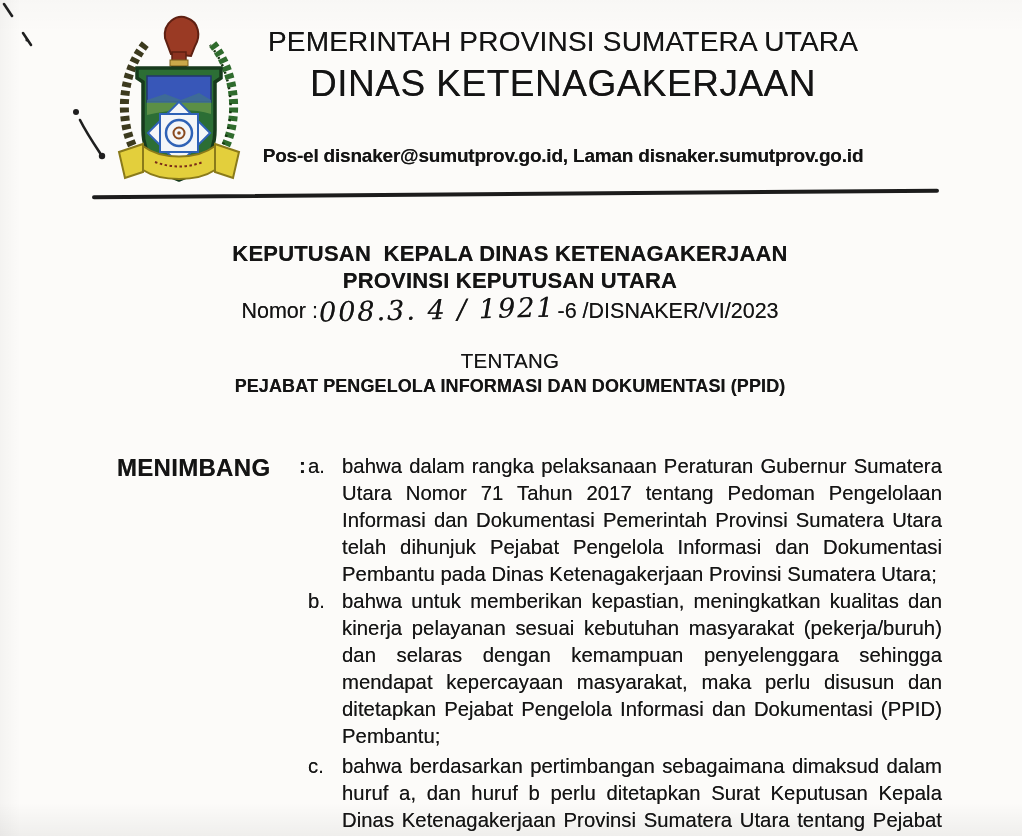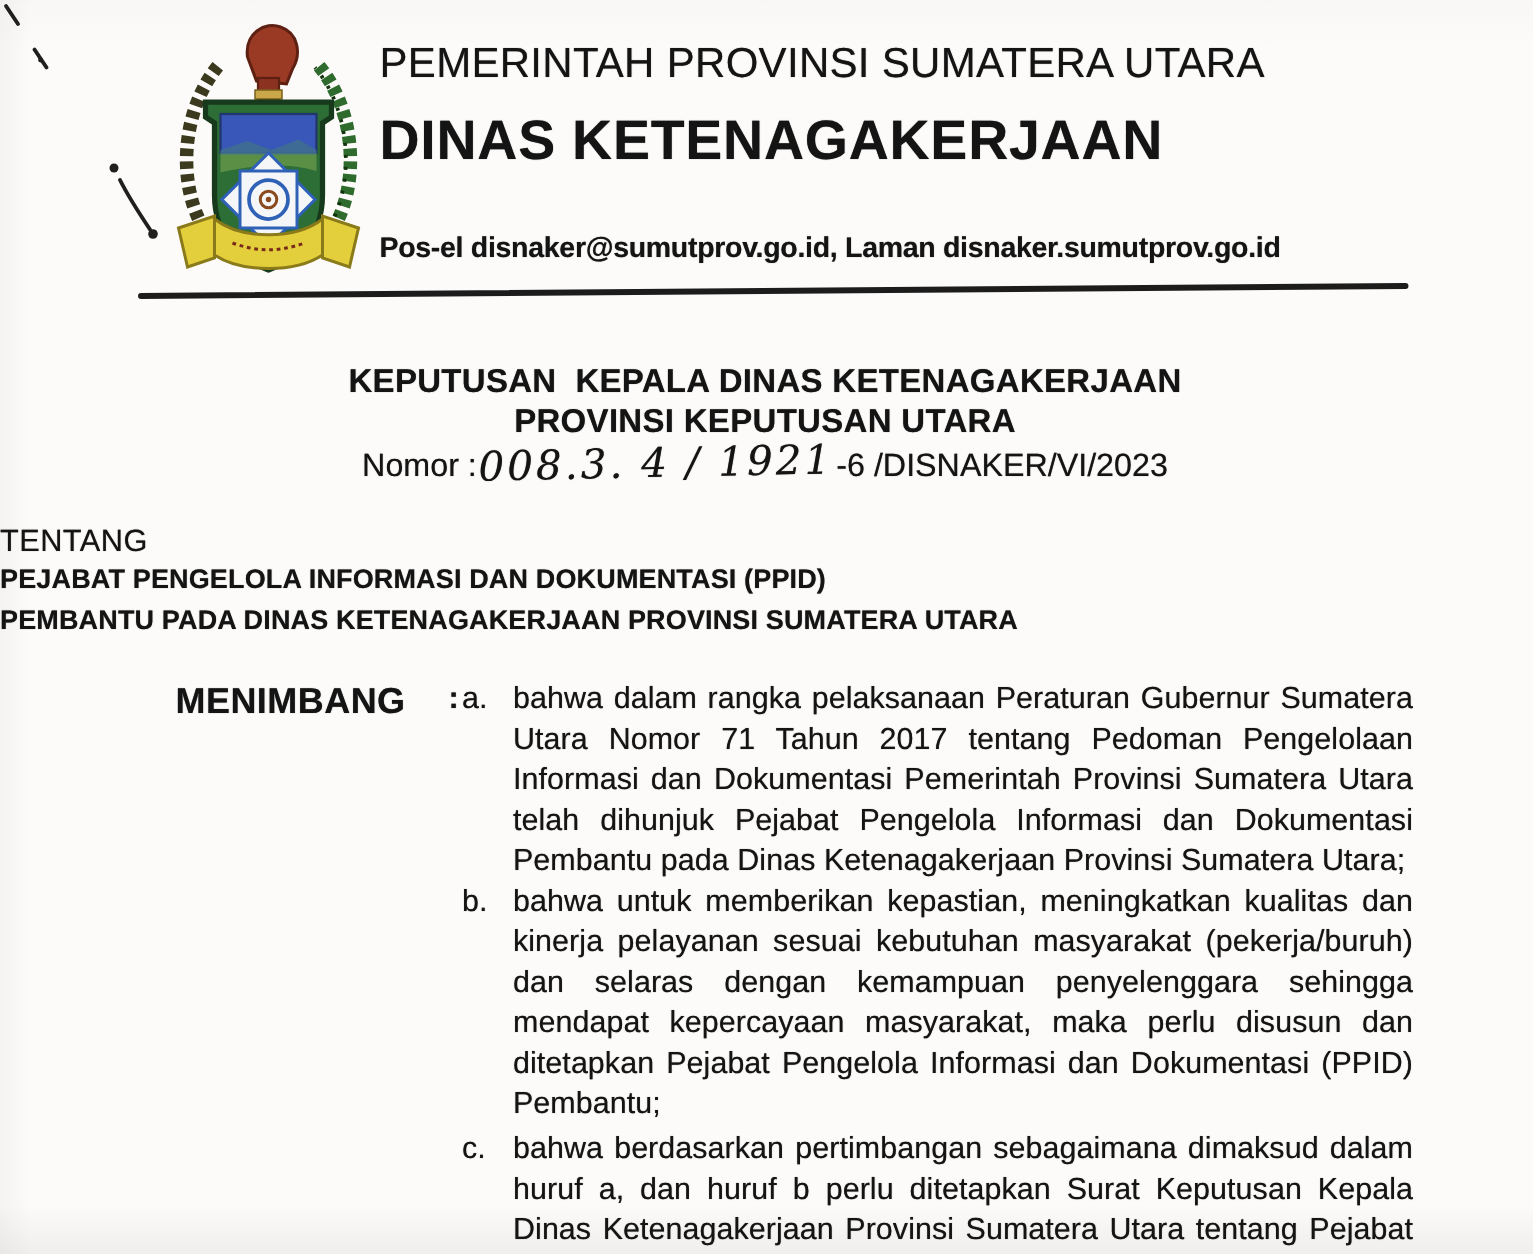--- a/index.html
+++ b/index.html
@@ -16,23 +16,24 @@
   }
   .ink { text-shadow: 0 0 0.6px rgba(25,25,25,0.7); }
 
   
   .corner-mark { position: absolute; left: 0; top: 0; }
 
   
   .logo { position: absolute; left: 103px; top: 12px; width: 152px; height: 176px; }
   .letterhead-text {
     position: absolute; left: 253px; top: 26px; width: 620px;
+    text-align: center;
   }
   .agency-parent { font-size: 28px; font-weight: 400; letter-spacing: 0.2px; line-height: 32px; }
-  .agency-name   { font-size: 37px; font-weight: 700; letter-spacing: 0.5px; line-height: 40px; margin-top: 16px; }
+  .agency-name   { font-size: 37px; font-weight: 400; letter-spacing: 0.5px; line-height: 40px; margin-top: 6px; }
   .addr          { font-size: 19px; font-weight: 700; letter-spacing: -0.2px; line-height: 27px; margin-top: 38px; }
   .addr-first    { margin-top: 7px; }
 
   
   .rule {
     position: absolute; left: 92px; top: 192px; width: 847px; height: 4px;
     background: #1c1c1c; border-radius: 2px;
     transform: rotate(-0.45deg);
   }
 
@@ -45,21 +46,21 @@
     font-family: "DejaVu Serif", serif;
     font-style: italic;
     font-size: 27px;
     letter-spacing: 2px;
     transform: rotate(-1.2deg);
     position: relative; top: 1px;
     margin: 0 2px 0 1px;
   }
 
   
-  .about-block { position: absolute; left: 0; top: 349px; width: 1020px; text-align: left; }
+  .about-block { position: absolute; left: 0; top: 349px; width: 1020px; text-align: center; }
   .about-label { font-size: 20.5px; font-weight: 400; line-height: 24px; letter-spacing: 0.3px; }
   .subject-line { font-size: 18px; font-weight: 700; line-height: 26.5px; letter-spacing: 0.1px; }
 
   
   .menimbang-label {
     position: absolute; left: 117px; top: 454px;
     font-size: 24px; font-weight: 700; letter-spacing: 0.3px;
   }
   .menimbang-colon {
     position: absolute; left: 299px; top: 454px;
@@ -139,21 +140,20 @@
   <div class="title-line ink">KEPUTUSAN  KEPALA DINAS KETENAGAKERJAAN</div>
   <div class="title-line ink">PROVINSI KEPUTUSAN UTARA</div>
   <div class="nomor-line ink">
     <span>Nomor :</span><span class="handwrite">008.3. 4 / 1921</span><span>-6 /DISNAKER/VI/2023</span>
   </div>
 </div>
 
 <div class="about-block">
   <div class="about-label ink">TENTANG</div>
   <div class="subject-line ink">PEJABAT PENGELOLA INFORMASI DAN DOKUMENTASI (PPID)</div>
-  <div class="subject-line ink">PEMBANTU PADA DINAS KETENAGAKERJAAN PROVINSI SUMATERA UTARA</div>
 </div>
 
 <div class="menimbang-label ink">MENIMBANG</div>
 <div class="menimbang-colon ink">:</div>
 
 <div class="consider-list">
   <div class="consider-item">
     <div class="item-marker ink">a.</div>
     <div class="item-text ink">bahwa dalam rangka pelaksanaan Peraturan Gubernur Sumatera Utara Nomor 71 Tahun 2017 tentang Pedoman Pengelolaan Informasi dan Dokumentasi Pemerintah Provinsi Sumatera Utara telah dihunjuk Pejabat Pengelola Informasi dan Dokumentasi Pembantu pada Dinas Ketenagakerjaan Provinsi Sumatera Utara;</div>
   </div>

